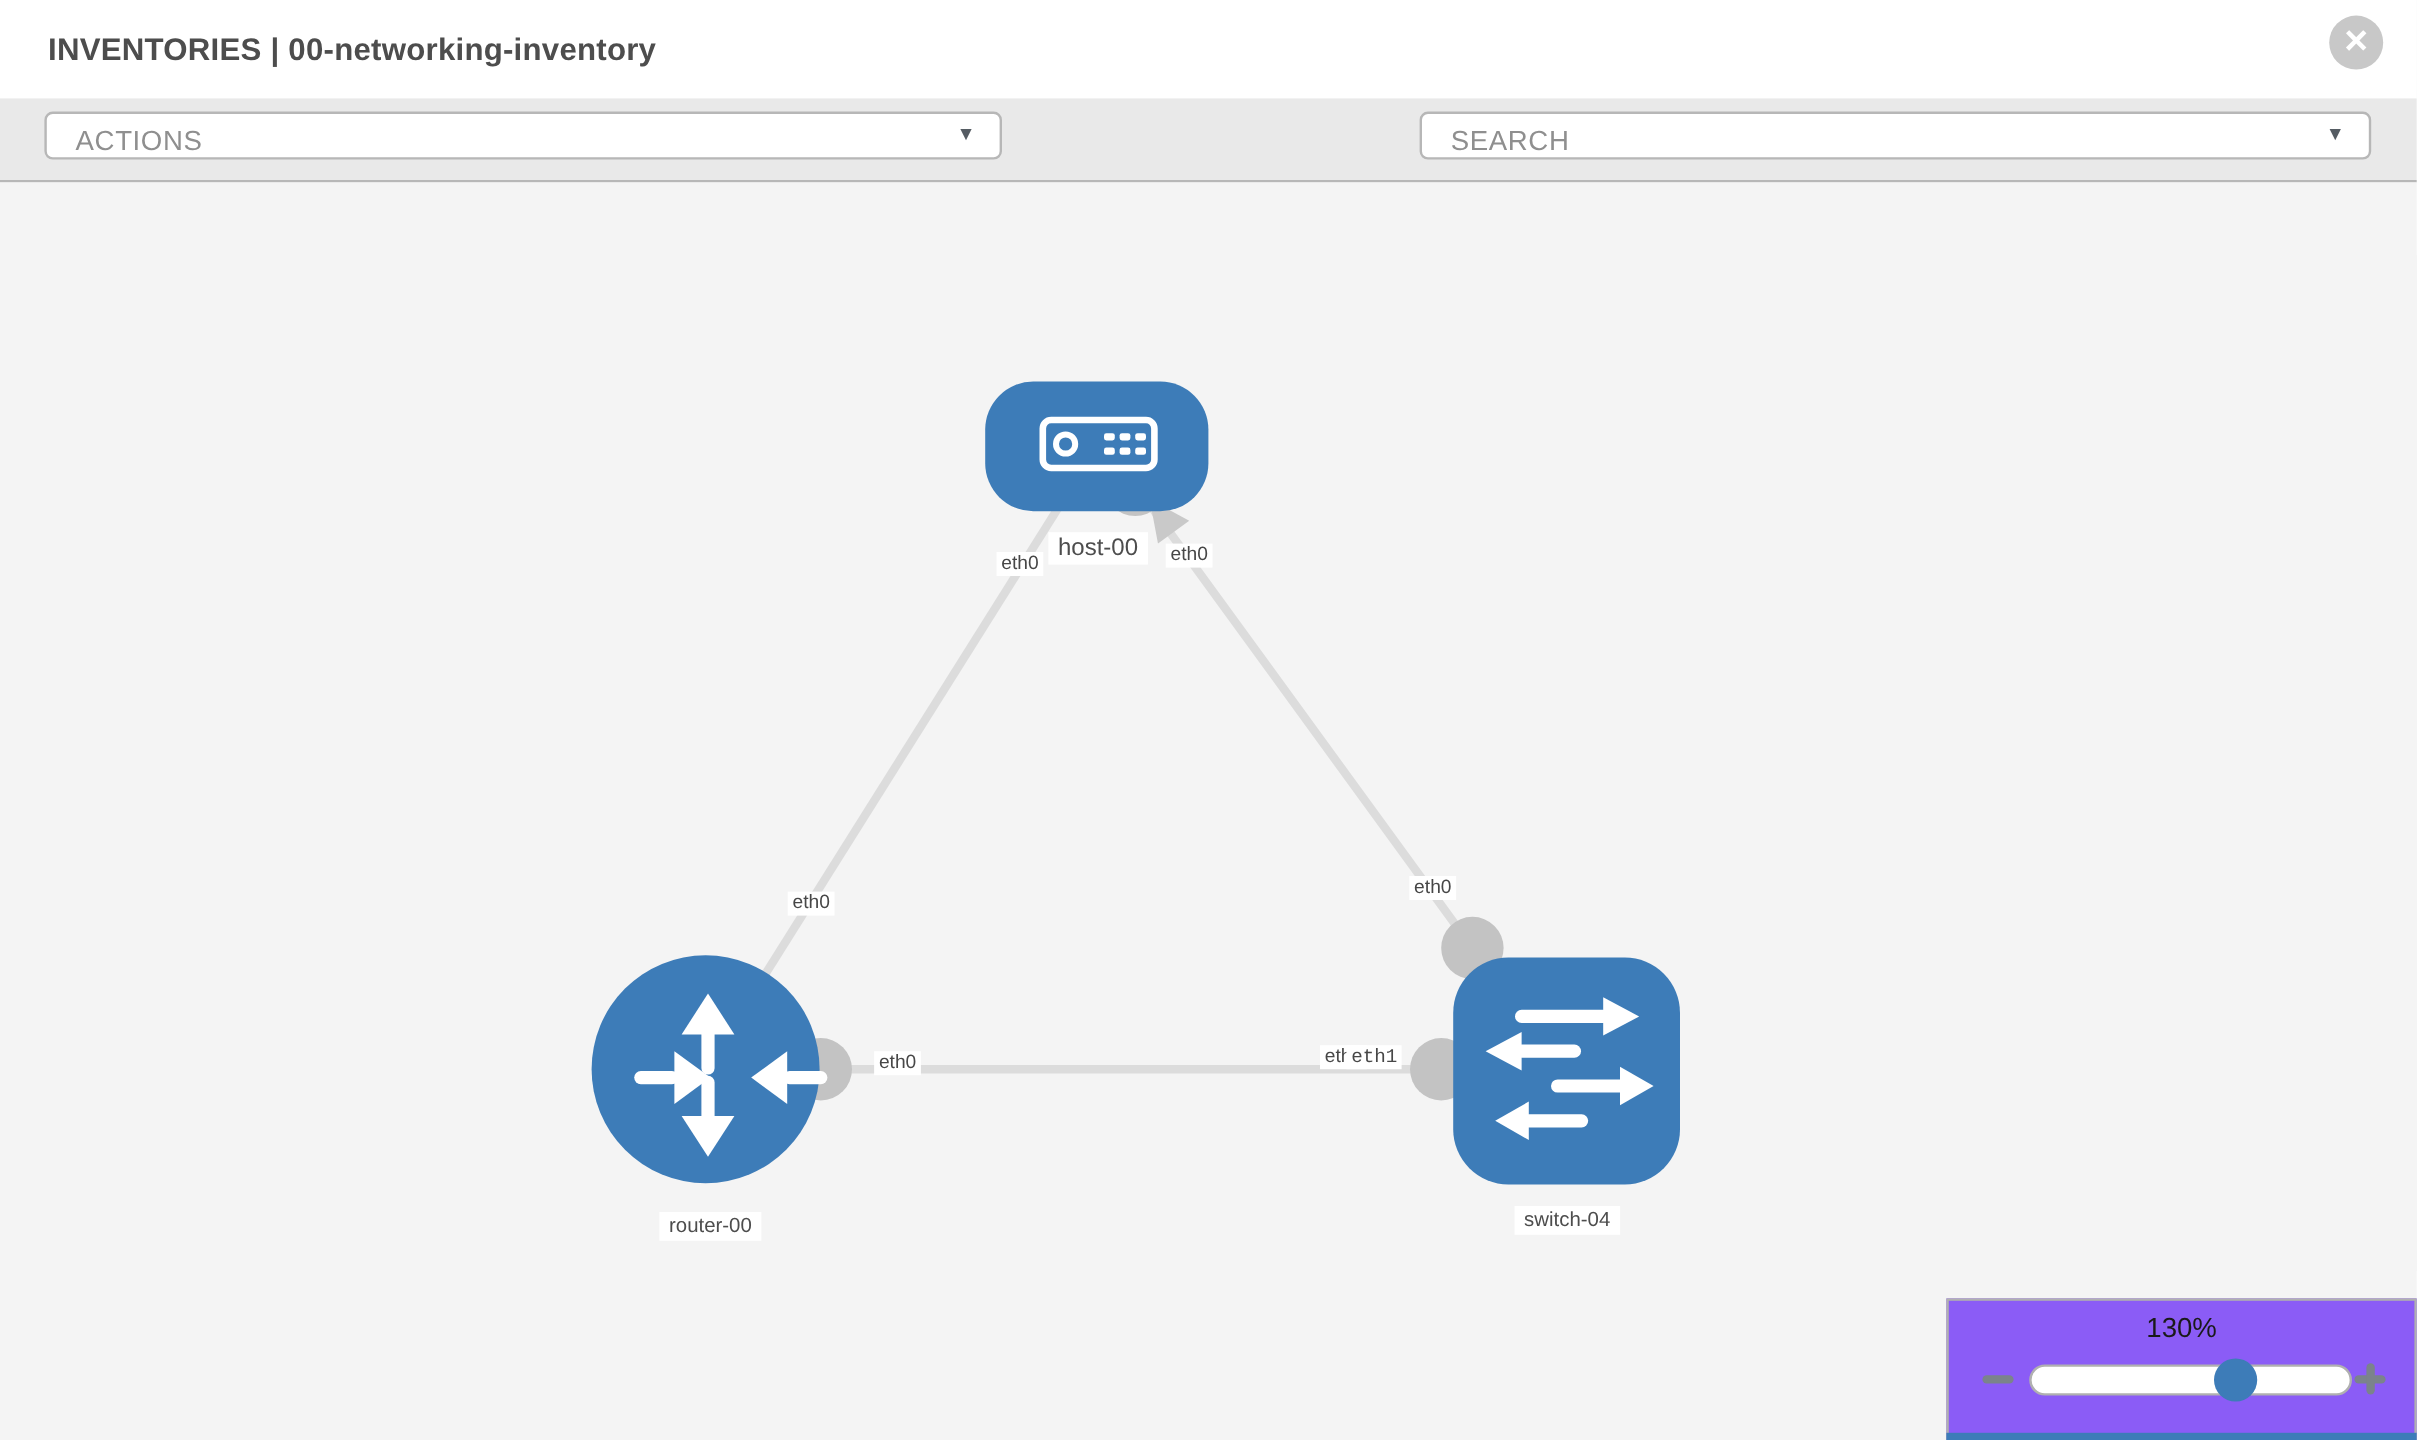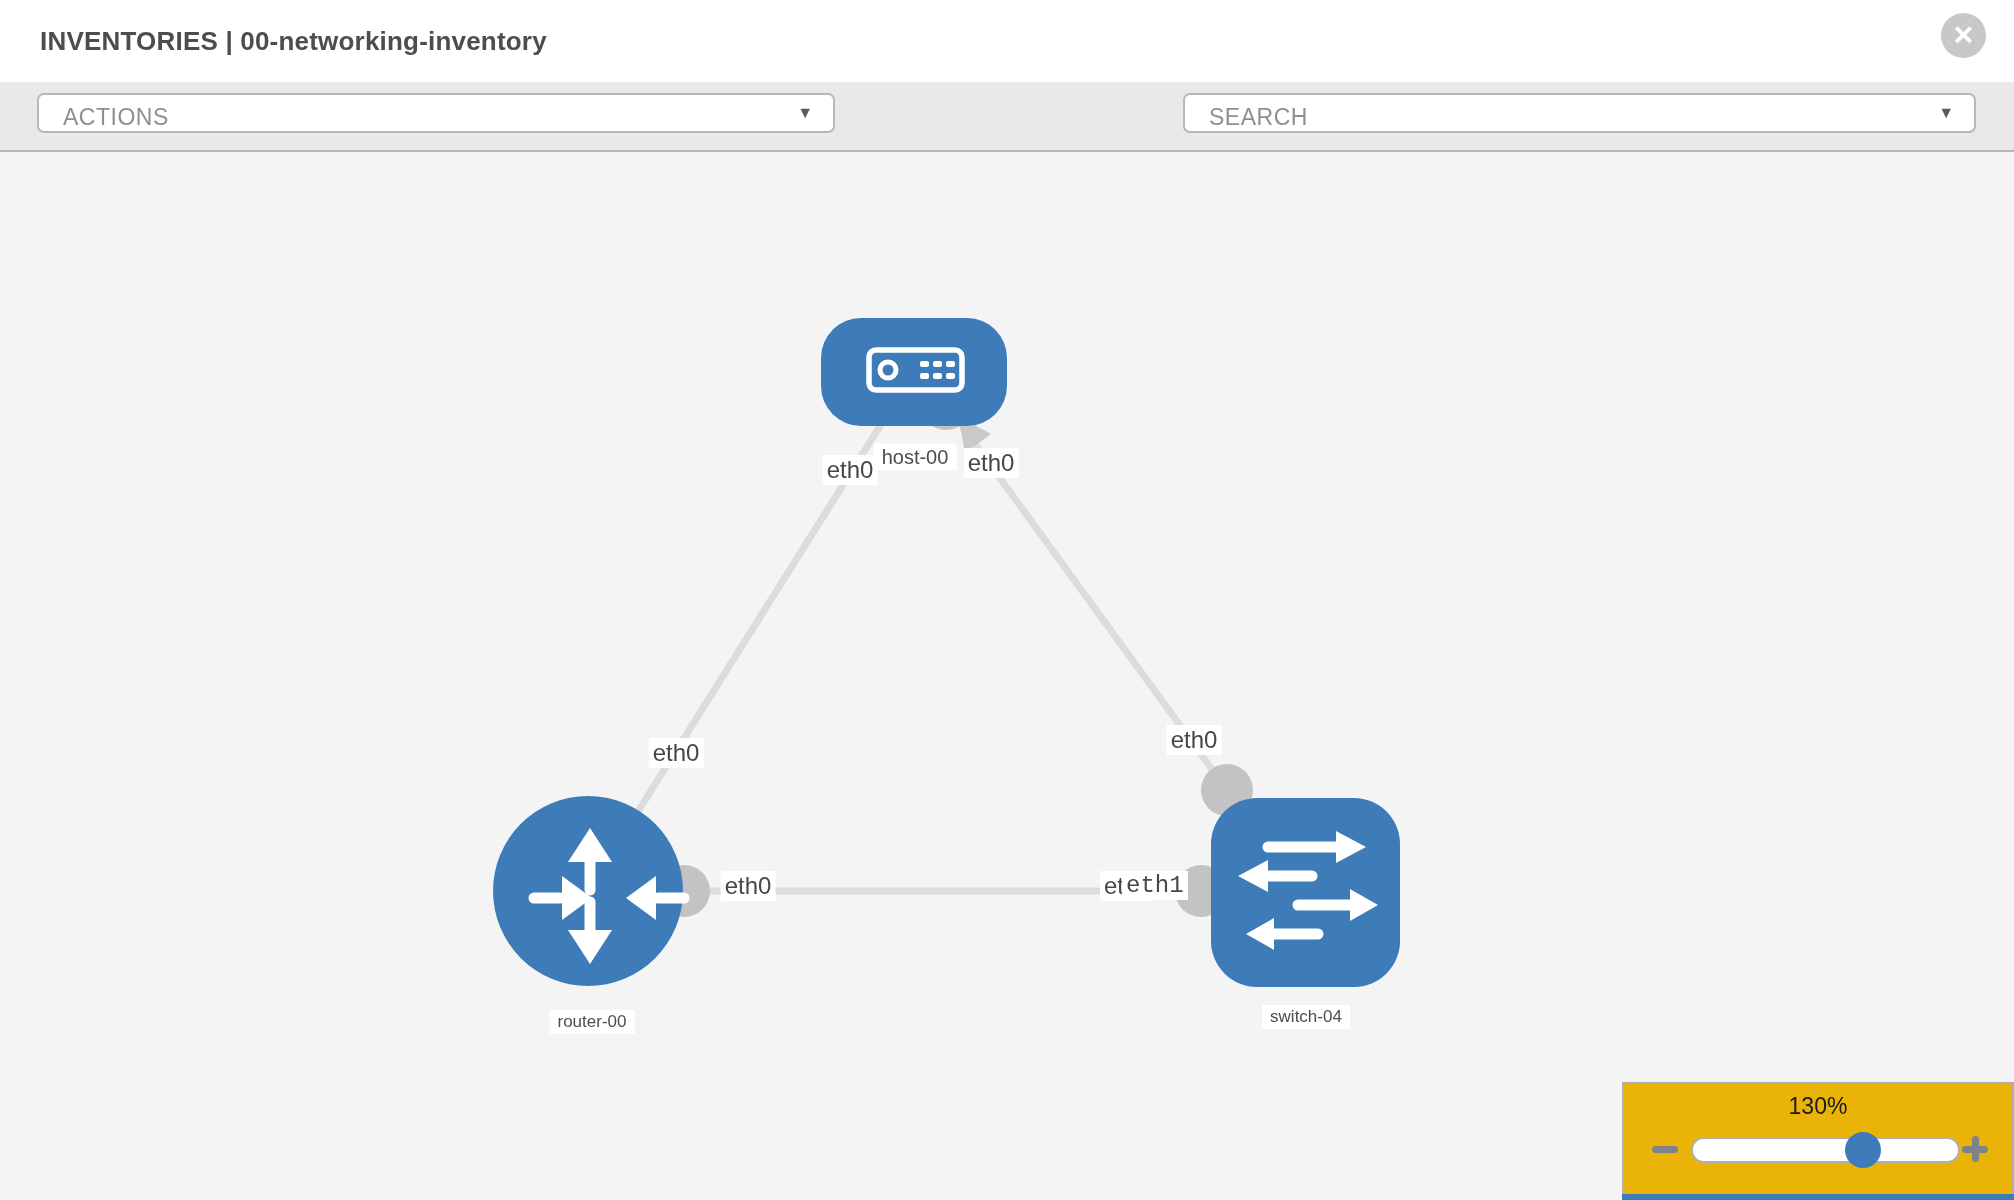--- a/index.html
+++ b/index.html
@@ -30,26 +30,26 @@
   .tool-key { left:1114px; }
 
   
   .canvas { position:absolute; left:0; top:152px; width:2014px; height:1048px; background:#f4f4f4; }
   .net-svg { position:absolute; left:0; top:0; }
 
   .node-label { position:absolute; transform:translate(-50%,-50%); background:#ffffff;
                 color:#4d4d4d; font-size:17px; padding:2px 8px; white-space:nowrap; }
   .host-label { font-size:20px; }
   .eth-label { position:absolute; transform:translate(-50%,-50%); background:#ffffff;
-               color:#474747; font-size:24px; padding:1px 4px; white-space:nowrap; }
+               color:#474747; font-size:16px; padding:1px 4px; white-space:nowrap; }
   .eth-abs { transform:none; } 
 
   
   .zoom-panel { position:absolute; left:1622px; top:930px; width:392px; height:118px;
-                background:#eab308; border:2px solid #b0b0b0; }
+                background:#8b5cf6; border:2px solid #b0b0b0; }
   .zoom-level { position:absolute; left:0; top:9px; width:100%; text-align:center;
                 font-size:23px; color:#1a1a1a; }
   .zoom-row { position:absolute; left:0; top:48px; width:100%; height:36px; }
   .zoom-minus { position:absolute; left:28px; top:14px; width:26px; height:7px; border-radius:4px;
                 background:#7b838b; cursor:pointer; }
   .zoom-plus { position:absolute; left:338px; top:4px; width:26px; height:26px; cursor:pointer; }
   .zoom-plus::before { content:""; position:absolute; left:0; top:10px; width:26px; height:7px;
                        border-radius:4px; background:#7b838b; }
   .zoom-plus::after { content:""; position:absolute; left:10px; top:0; width:7px; height:26px;
                       border-radius:4px; background:#7b838b; }

